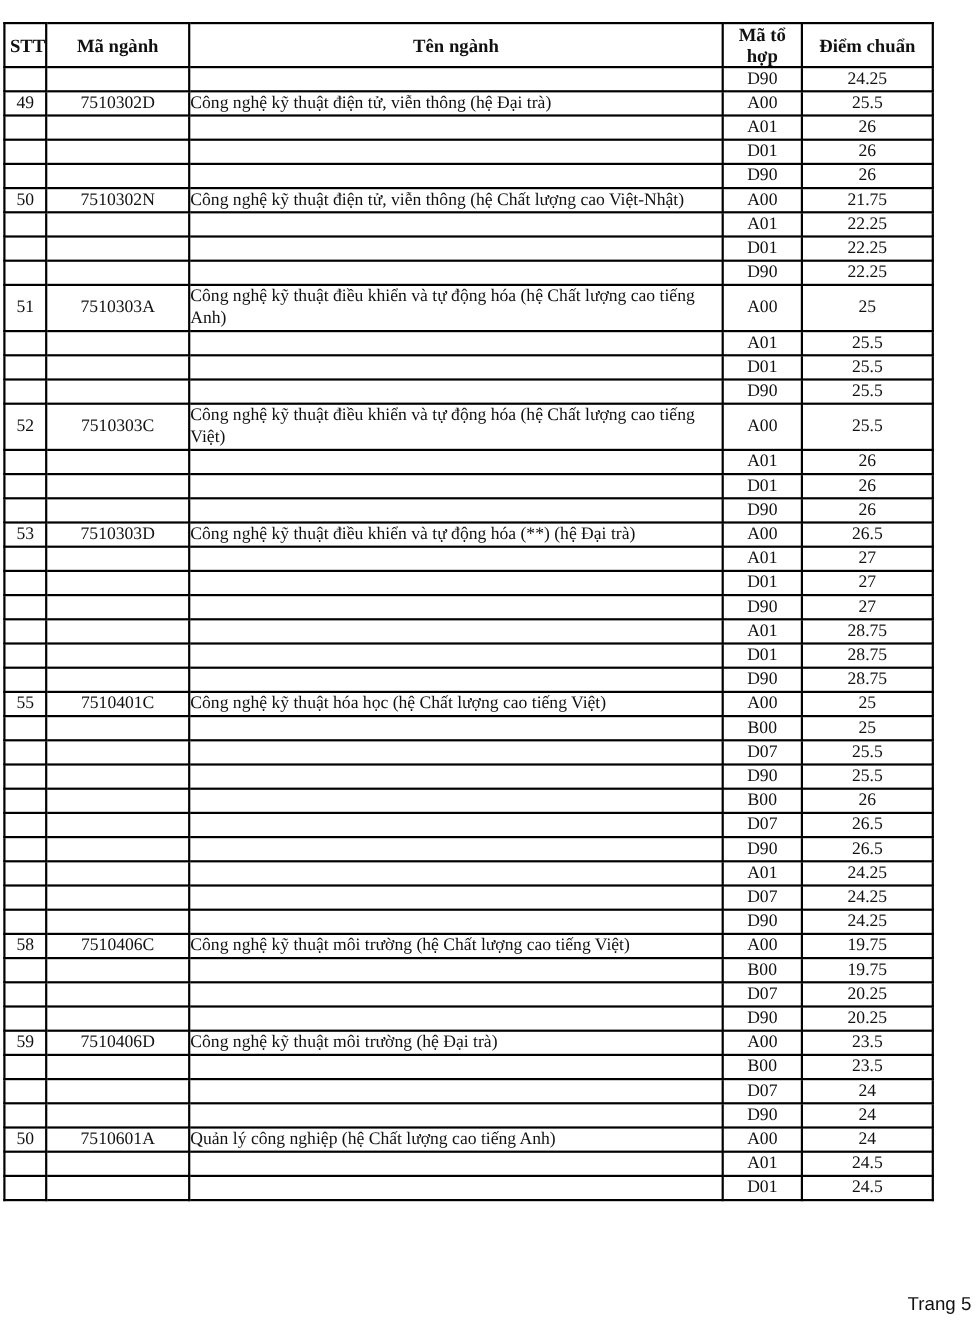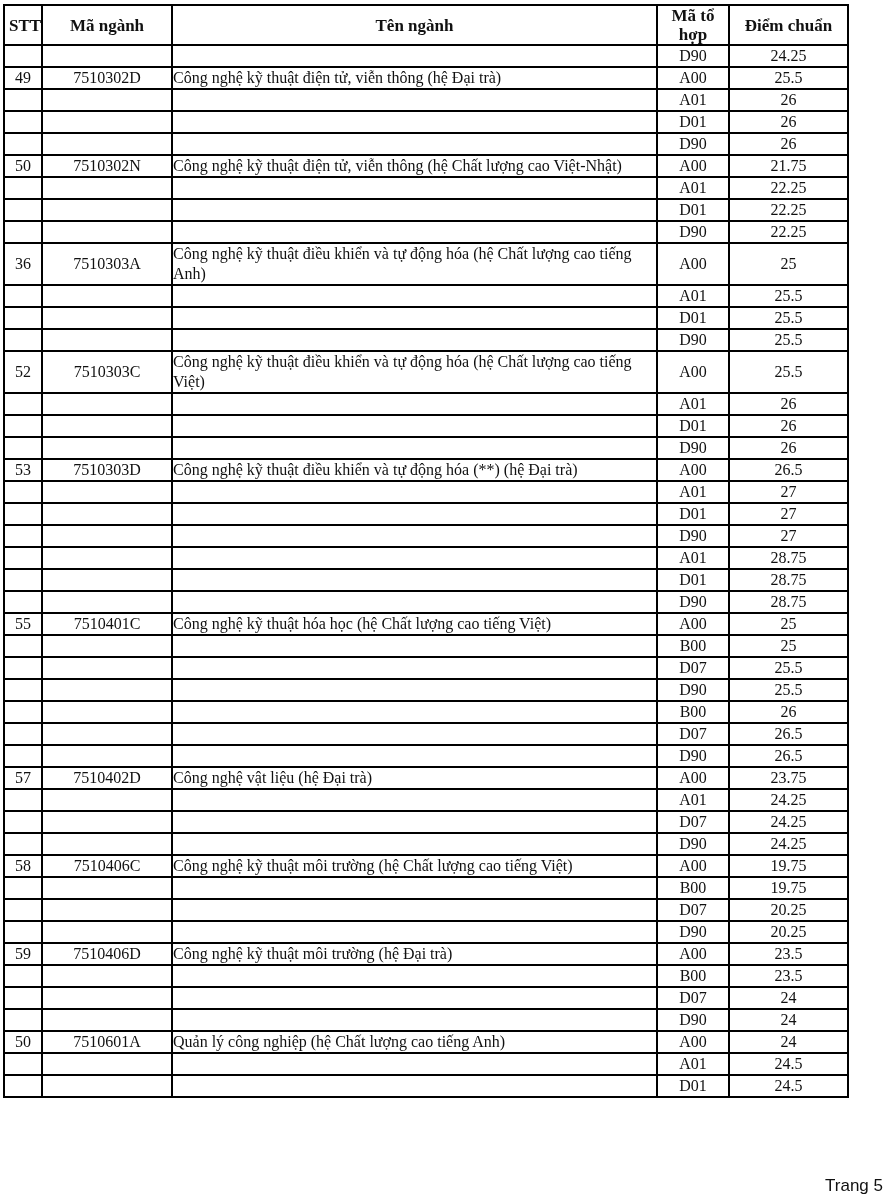--- a/index.html
+++ b/index.html
@@ -16,21 +16,21 @@
   .page {
     position: relative;
     width: 888px;
     height: 1200px;
   }
   table.scores {
     border-collapse: collapse;
     table-layout: fixed;
     position: absolute;
     left: 3px;
-    top: 4px;
+    top: 20px;
     width: 744px;
   }
   table.scores th,
   table.scores td {
     border: 2px solid #000000;
     overflow: hidden;
     vertical-align: middle;
     background: #ffffff;
   }
   table.scores th {
@@ -149,21 +149,21 @@
           <td>22.25</td>
         </tr>
         <tr>
           <td></td>
           <td></td>
           <td class="name"></td>
           <td>D90</td>
           <td>22.25</td>
         </tr>
         <tr>
-          <td>36</td>
+          <td>51</td>
           <td>7510303A</td>
           <td class="name">Công nghệ kỹ thuật điều khiển và tự động hóa (hệ Chất lượng cao tiếng Anh)</td>
           <td>A00</td>
           <td>25</td>
         </tr>
         <tr>
           <td></td>
           <td></td>
           <td class="name"></td>
           <td>A01</td>
@@ -301,27 +301,20 @@
           <td class="name"></td>
           <td>D07</td>
           <td>26.5</td>
         </tr>
         <tr>
           <td></td>
           <td></td>
           <td class="name"></td>
           <td>D90</td>
           <td>26.5</td>
-        </tr>
-        <tr>
-          <td>57</td>
-          <td>7510402D</td>
-          <td class="name">Công nghệ vật liệu (hệ Đại trà)</td>
-          <td>A00</td>
-          <td>23.75</td>
         </tr>
         <tr>
           <td></td>
           <td></td>
           <td class="name"></td>
           <td>A01</td>
           <td>24.25</td>
         </tr>
         <tr>
           <td></td>

